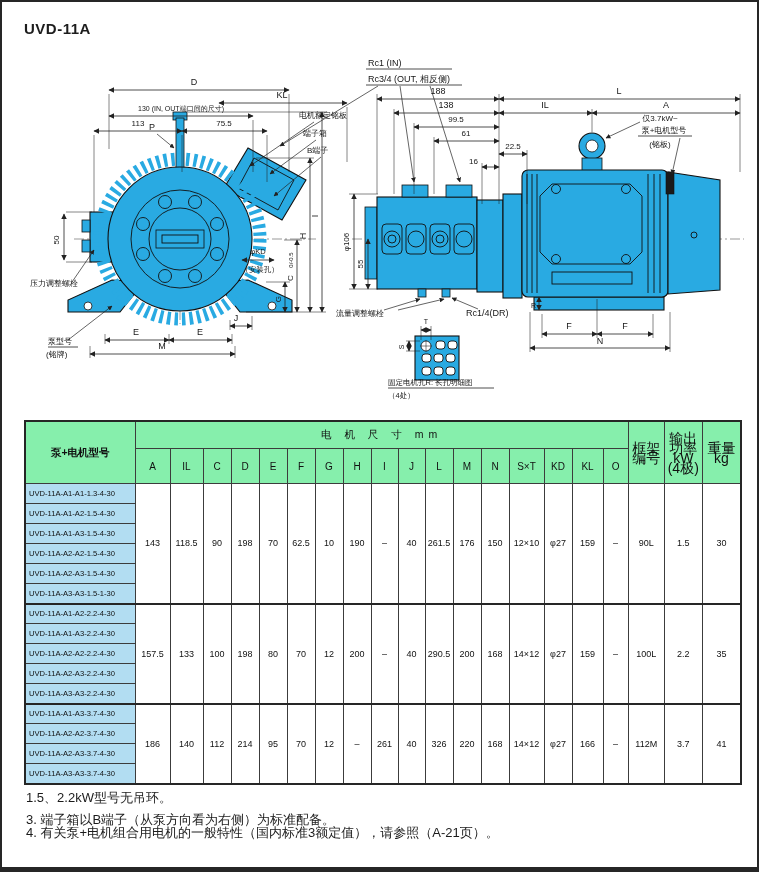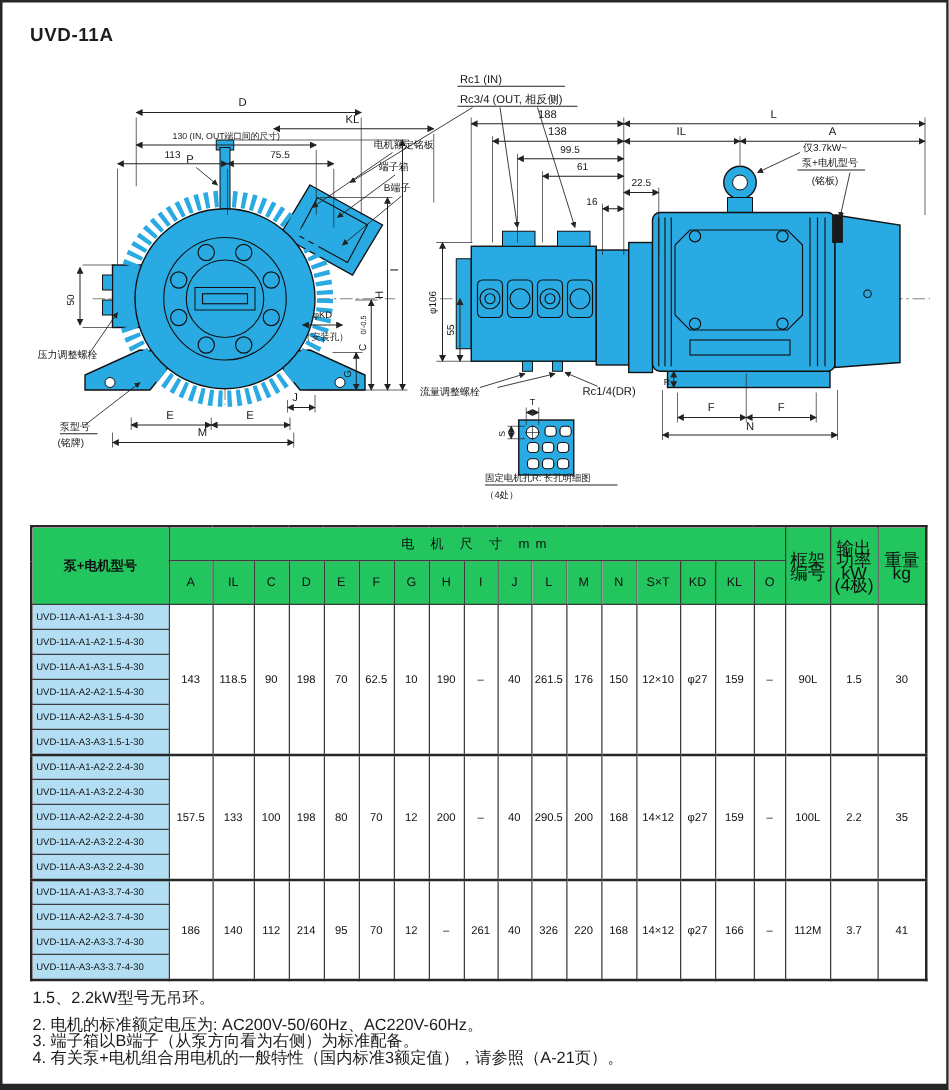--- a/index.html
+++ b/index.html
@@ -18,21 +18,21 @@
   .ext{stroke:#222;stroke-width:0.55}
   .ldr{stroke:#222;stroke-width:0.7;marker-end:url(#aR);fill:none}
   .ul{stroke:#222;stroke-width:0.8}
   .cl{stroke:#555;stroke-width:0.6;stroke-dasharray:10 3 2 3}
   .hole{fill:#fff;stroke:#111;stroke-width:0.8}
   
   table.spec{position:absolute;left:22px;top:418px;width:716px;border-collapse:collapse;
              table-layout:fixed;border:2px solid #262626;}
   .spec th,.spec td{border:1px solid #3c3c3c;padding:0;text-align:center;color:#111;
              overflow:hidden;white-space:nowrap;}
-  .spec thead th{background:#22c55e;font-weight:normal;}
+  .spec thead th{background:#86efac;font-weight:normal;}
   .hm{font-size:10.5px;font-weight:bold !important;}
   .hg{font-size:10.5px;height:26px;letter-spacing:5px;}
   .hl{font-size:10px;height:34px;}
   .hs span{display:block;font-size:14px;line-height:10px;}
   .spec tbody tr{height:20px;}
   .spec td.m{background:#b2ddf2;font-size:7.6px;text-align:left;padding-left:3px;}
   .spec td.v{font-size:9px;background:#fff;}
   .spec tr.gt td{border-top:2px solid #262626;}
   
   .notes{position:absolute;left:24px;top:789px;font-size:13px;color:#1b1b1b;line-height:13px;}
@@ -490,17 +490,16 @@
         </tr>
       <tr>
           <td class="m">UVD-11A-A3-A3-3.7-4-30</td>
         </tr>
     </tbody>
   </table>
 
   <div class="notes">
     <div>1.5、2.2kW型号无吊环。</div>
     <div class="gap"></div>
-    <div>2. 电机的标准额定电压为: AC200V-50/60Hz、AC220V-60Hz。</div>
     <div>3. 端子箱以B端子（从泵方向看为右侧）为标准配备。</div>
     <div>4. 有关泵+电机组合用电机的一般特性（国内标准3额定值），请参照（A-21页）。</div>
   </div>
 </div>
 
 </body></html>

